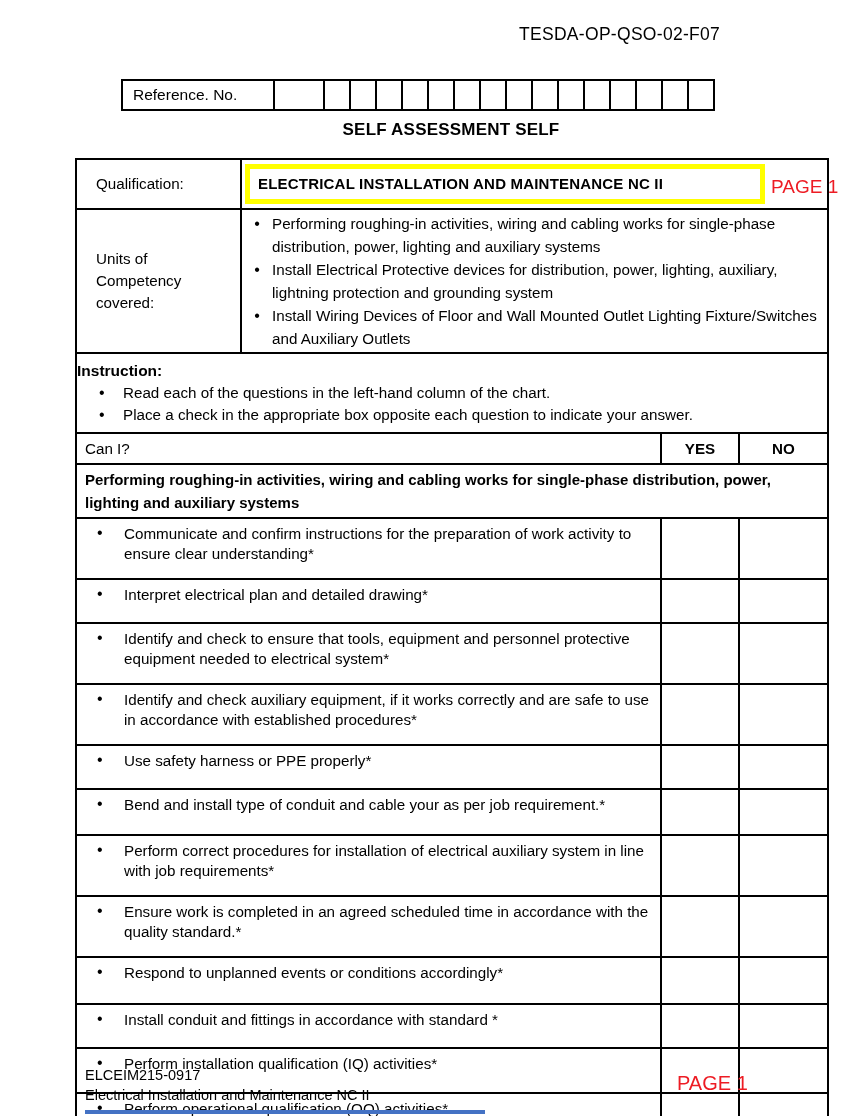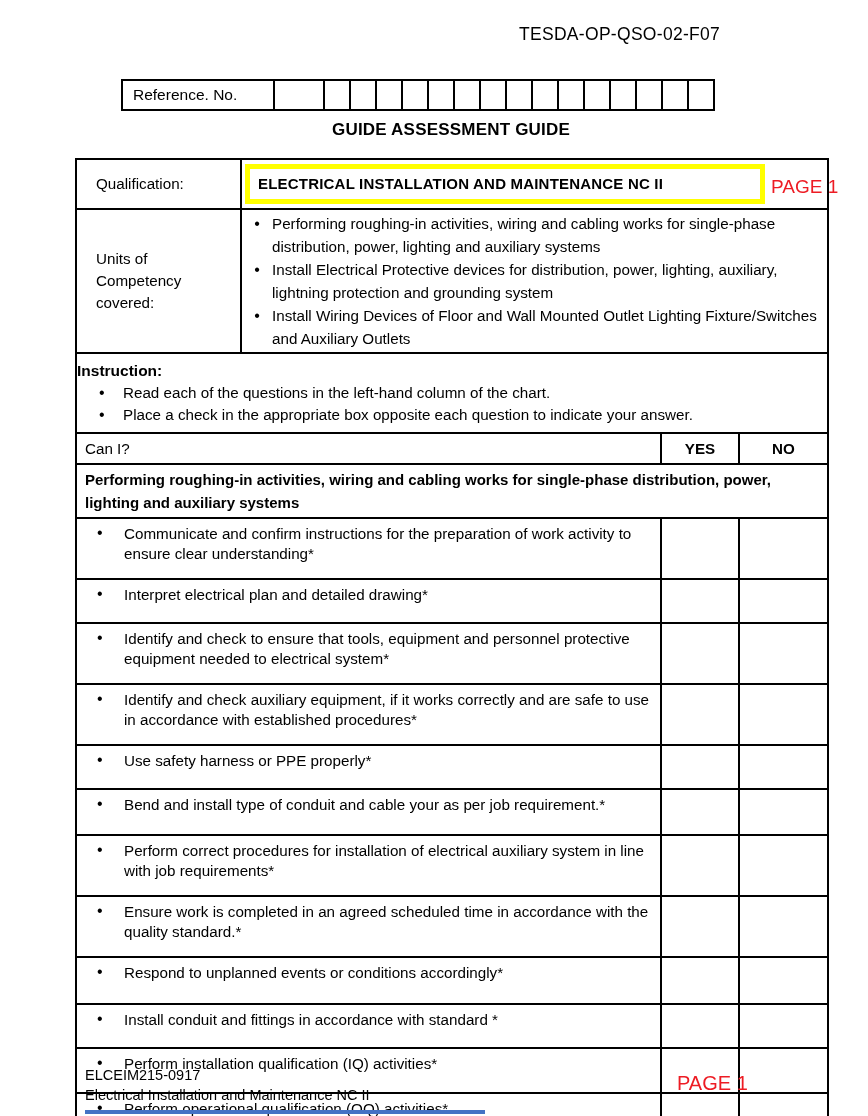--- a/index.html
+++ b/index.html
@@ -120,21 +120,21 @@
       <td class="ref-cell"></td>
       <td class="ref-cell"></td>
       <td class="ref-cell"></td>
       <td class="ref-cell"></td>
       <td class="ref-cell"></td>
       <td class="ref-cell"></td>
     </tr>
   </tbody>
     </table>
 
-  <div class="page-title">GUIDE ASSESSMENT GUIDE</div>
+  <div class="page-title">SELF ASSESSMENT SELF</div>
 
   <div class="page-marker-top">PAGE 1</div>
 
   <table class="main-table">
     <colgroup>
       <col style="width:165px">
         <col style="width:420px">
         <col style="width:78px">
         <col style="width:89px">
     </colgroup>

